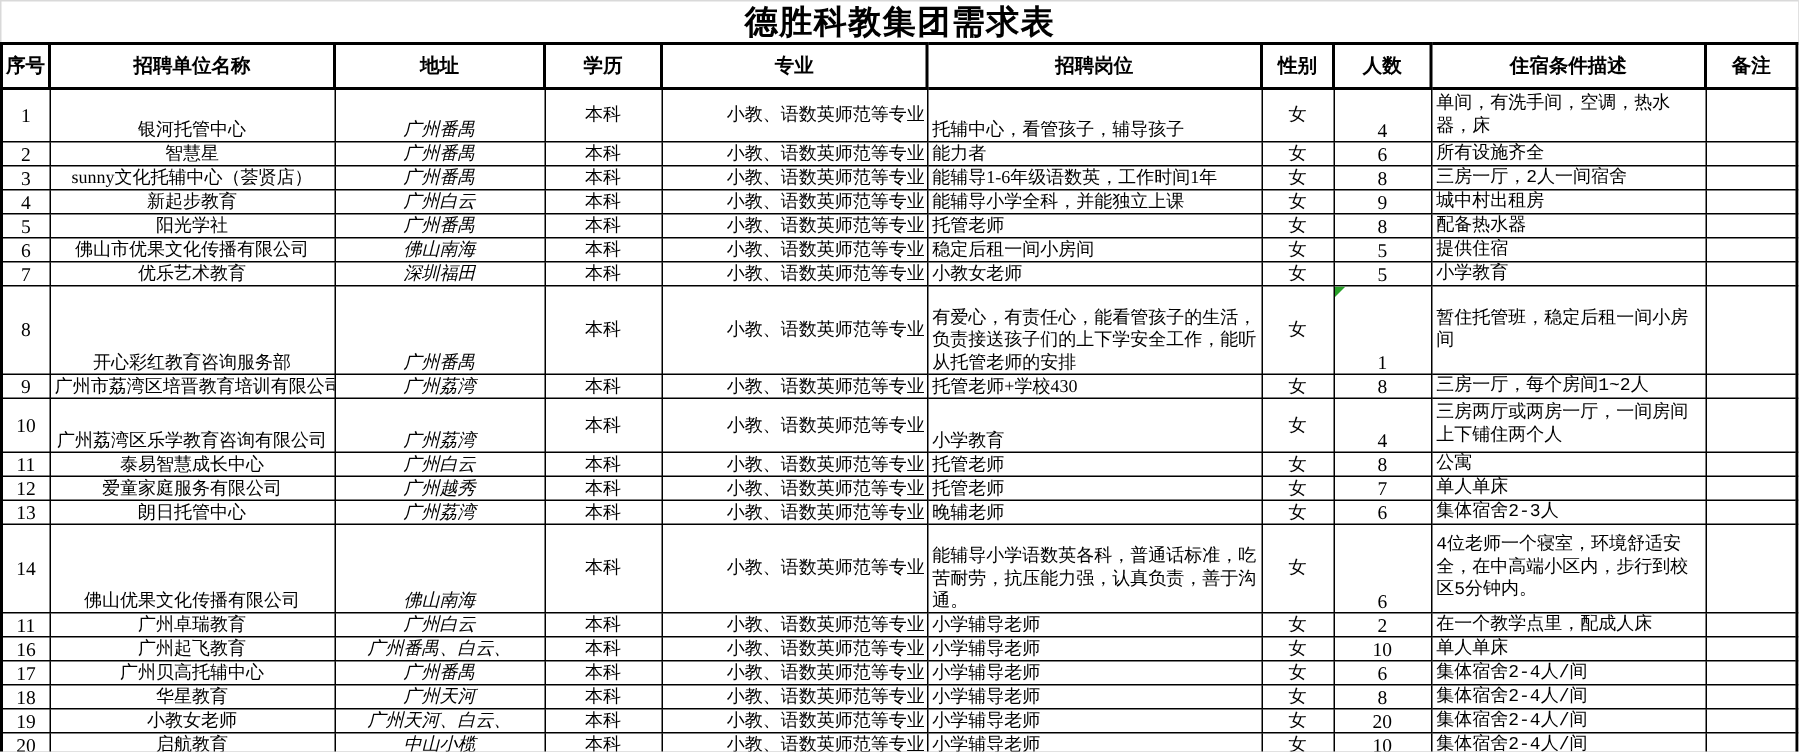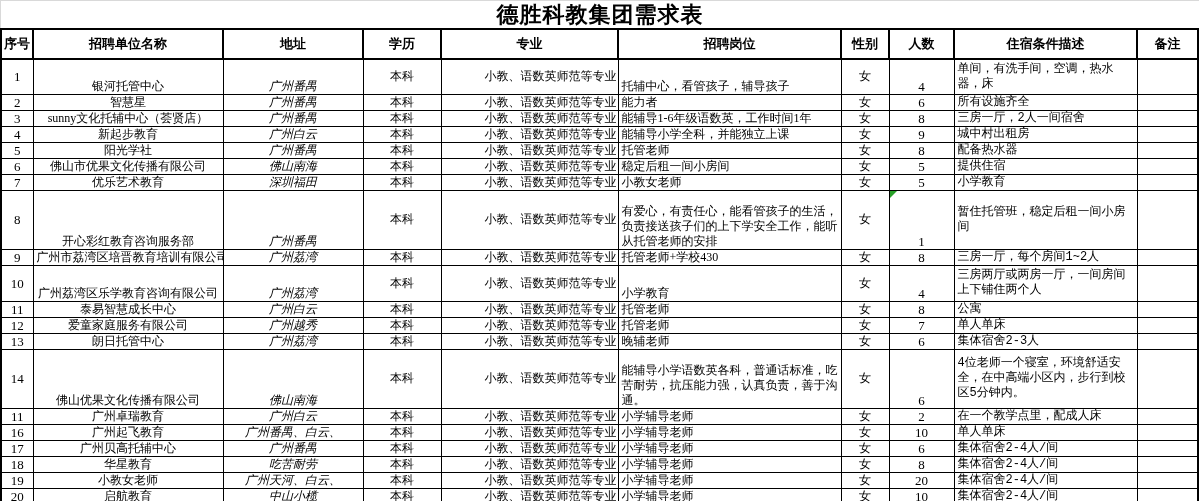--- a/index.html
+++ b/index.html
@@ -291,21 +291,21 @@
       <td class="c-major"><span class="t">小教、语数英师范等专业</span></td>
       <td class="c-position"><span class="t">小学辅导老师</span></td>
       <td class="c-gender"><span class="t">女</span></td>
       <td class="c-count"><span class="t">6</span></td>
       <td class="c-accom"><span class="t">集体宿舍2-4人/间</span></td>
       <td class="c-remark"><span class="t"></span></td>
     </tr>
         <tr>
       <td class="c-num"><span class="t">18</span></td>
       <td class="c-name"><span class="t">华星教育</span></td>
-      <td class="c-address"><span class="t">吃苦耐劳</span></td>
+      <td class="c-address"><span class="t">广州天河</span></td>
       <td class="c-edu"><span class="t">本科</span></td>
       <td class="c-major"><span class="t">小教、语数英师范等专业</span></td>
       <td class="c-position"><span class="t">小学辅导老师</span></td>
       <td class="c-gender"><span class="t">女</span></td>
       <td class="c-count"><span class="t">8</span></td>
       <td class="c-accom"><span class="t">集体宿舍2-4人/间</span></td>
       <td class="c-remark"><span class="t"></span></td>
     </tr>
         <tr>
       <td class="c-num"><span class="t">19</span></td>

